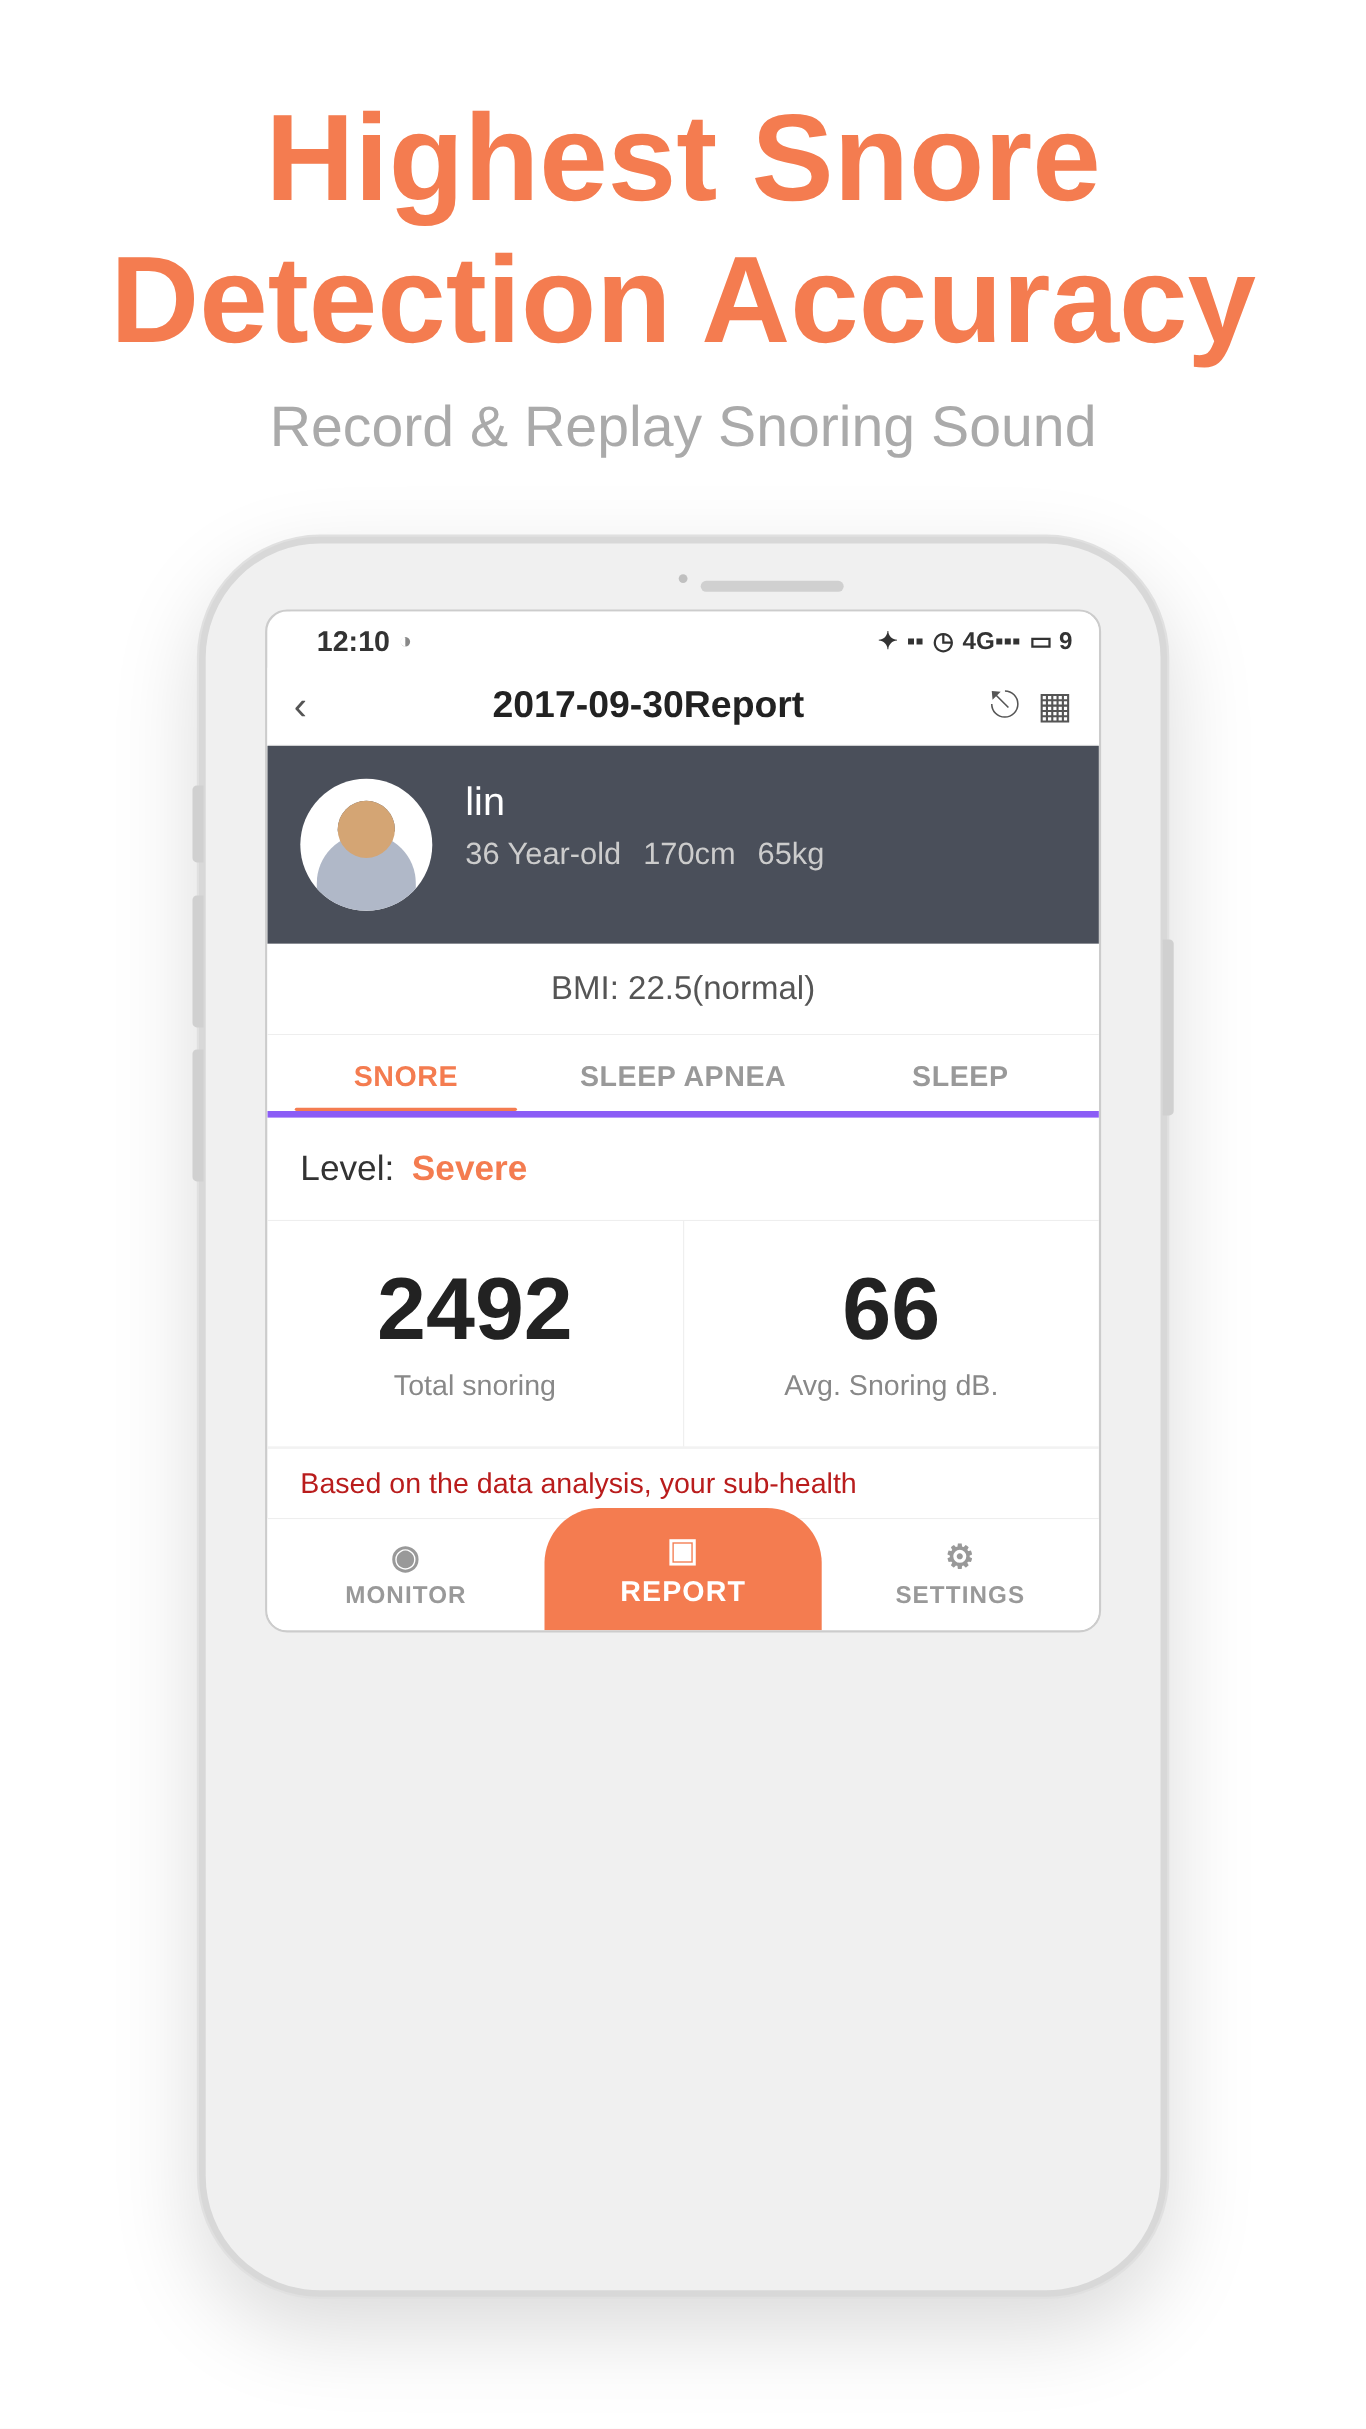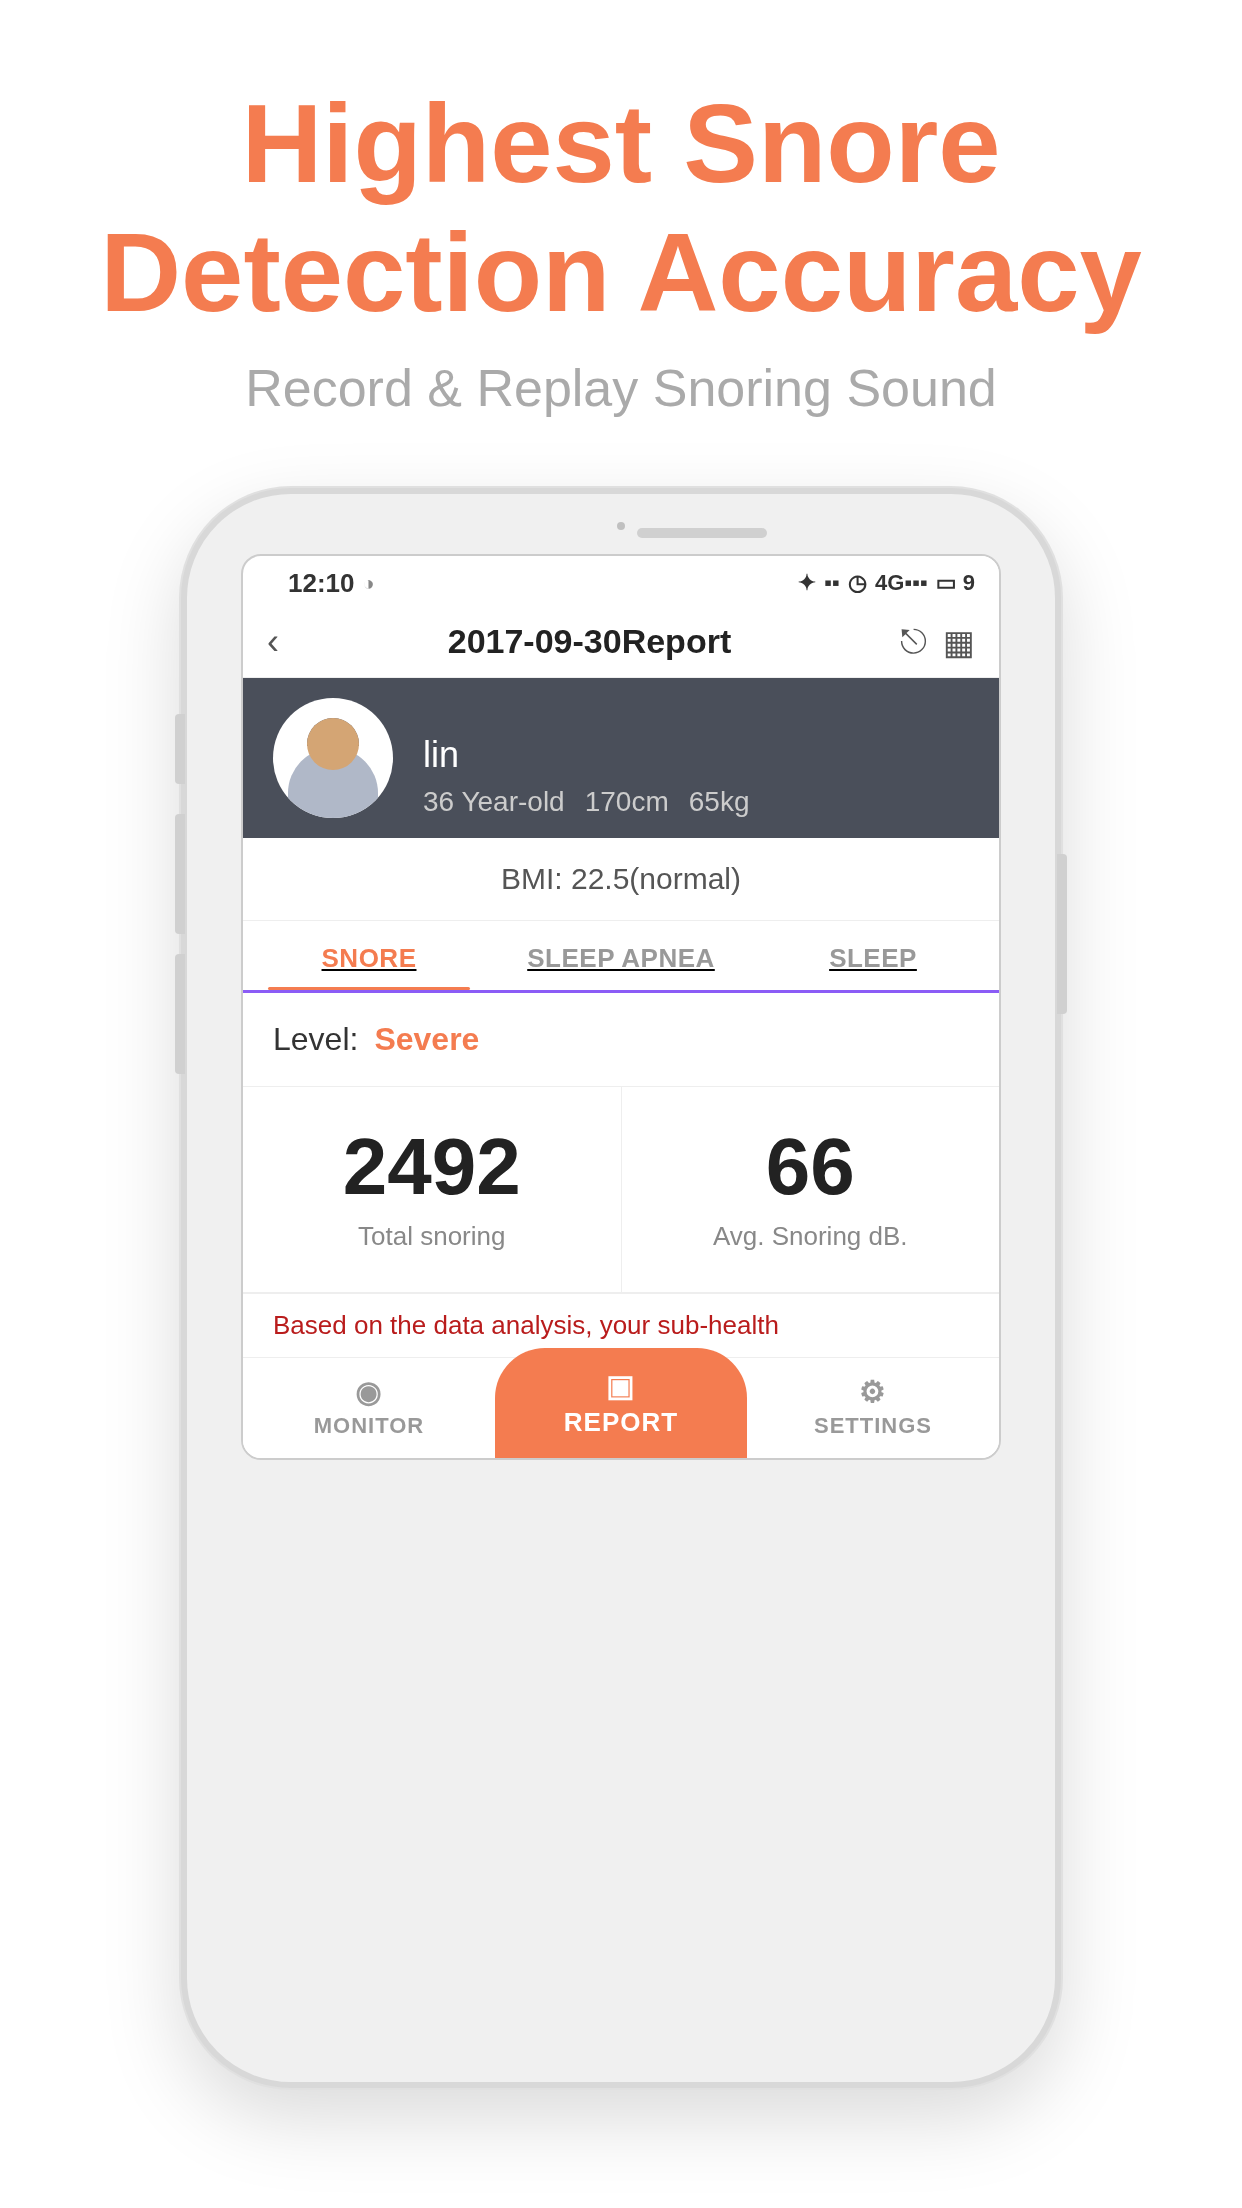--- a/index.html
+++ b/index.html
@@ -180,23 +180,23 @@
     }
 
     .back-arrow {
       font-size: 36px;
       color: #555555;
     }
 
     
     .profile-section {
       background: #4a4f5a;
-      padding: 20px 30px;
-      display: flex;
-      align-items: flex-end;
+      padding: 30px 30px;
+      display: flex;
+      align-items: flex-start;
       gap: 30px;
     }
 
     .avatar {
       width: 120px;
       height: 120px;
       border-radius: 60px;
       background: #ffffff;
       display: flex;
       align-items: flex-end;
@@ -259,22 +259,21 @@
       text-align: center;
       font-size: 30px;
       color: #555555;
       border-bottom: 1px solid #eeeeee;
     }
 
     
     .tabs-section {
       display: flex;
       background: #ffffff;
-      border-bottom: 3px solid #8b5cf6;
-      text-decoration: underline;
+      border-bottom: 6px solid #8b5cf6;
     }
 
     .tab-item {
       flex: 1;
       text-align: center;
       padding: 22px 0 16px;
       font-size: 26px;
       font-weight: 600;
       color: #999999;
       position: relative;

